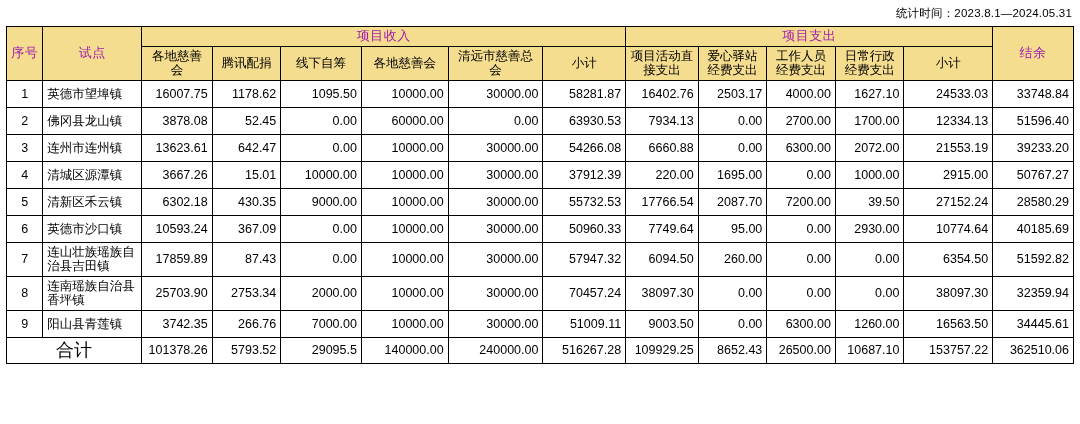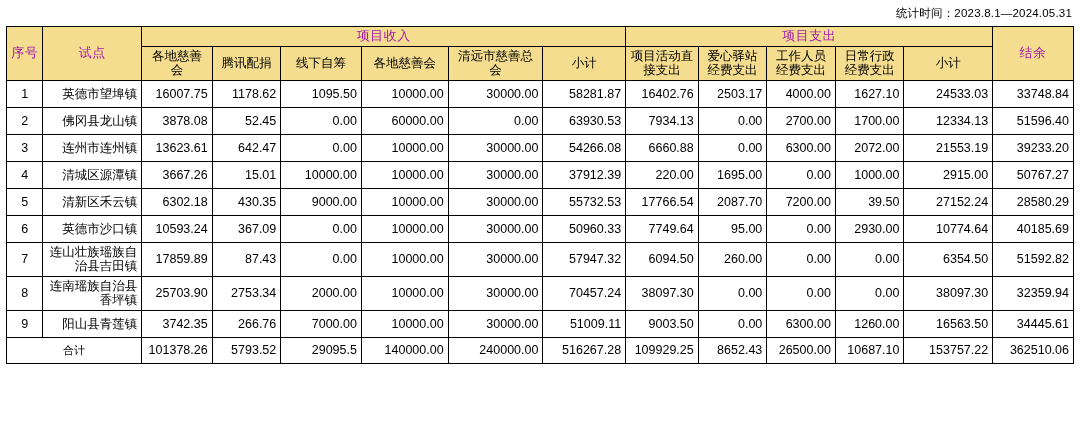--- a/index.html
+++ b/index.html
@@ -60,34 +60,34 @@
     font-weight: bold;
     font-size: 12.5px;
     color: #000;
     line-height: 1.2;
   }
   .row-idx {
     text-align: center;
     font-size: 12.5px;
   }
   .row-name {
-    text-align: right;
+    text-align: left;
     font-size: 12.5px;
     line-height: 1.25;
     padding: 2px 2px;
   }
   .num {
     text-align: right;
     font-size: 12.5px;
     padding-right: 6px;
     font-variant-numeric: tabular-nums;
   }
   .total-label {
     text-align: center;
-    font-size: 11px;
+    font-size: 18px;
   }
   
   col.c-idx   { width: 36px; }
   col.c-name  { width: 98px; }
   col.c-n1    { width: 70px; }
   col.c-n2    { width: 68px; }
   col.c-n3    { width: 80px; }
   col.c-n4    { width: 86px; }
   col.c-n5    { width: 94px; }
   col.c-n6    { width: 82px; }

